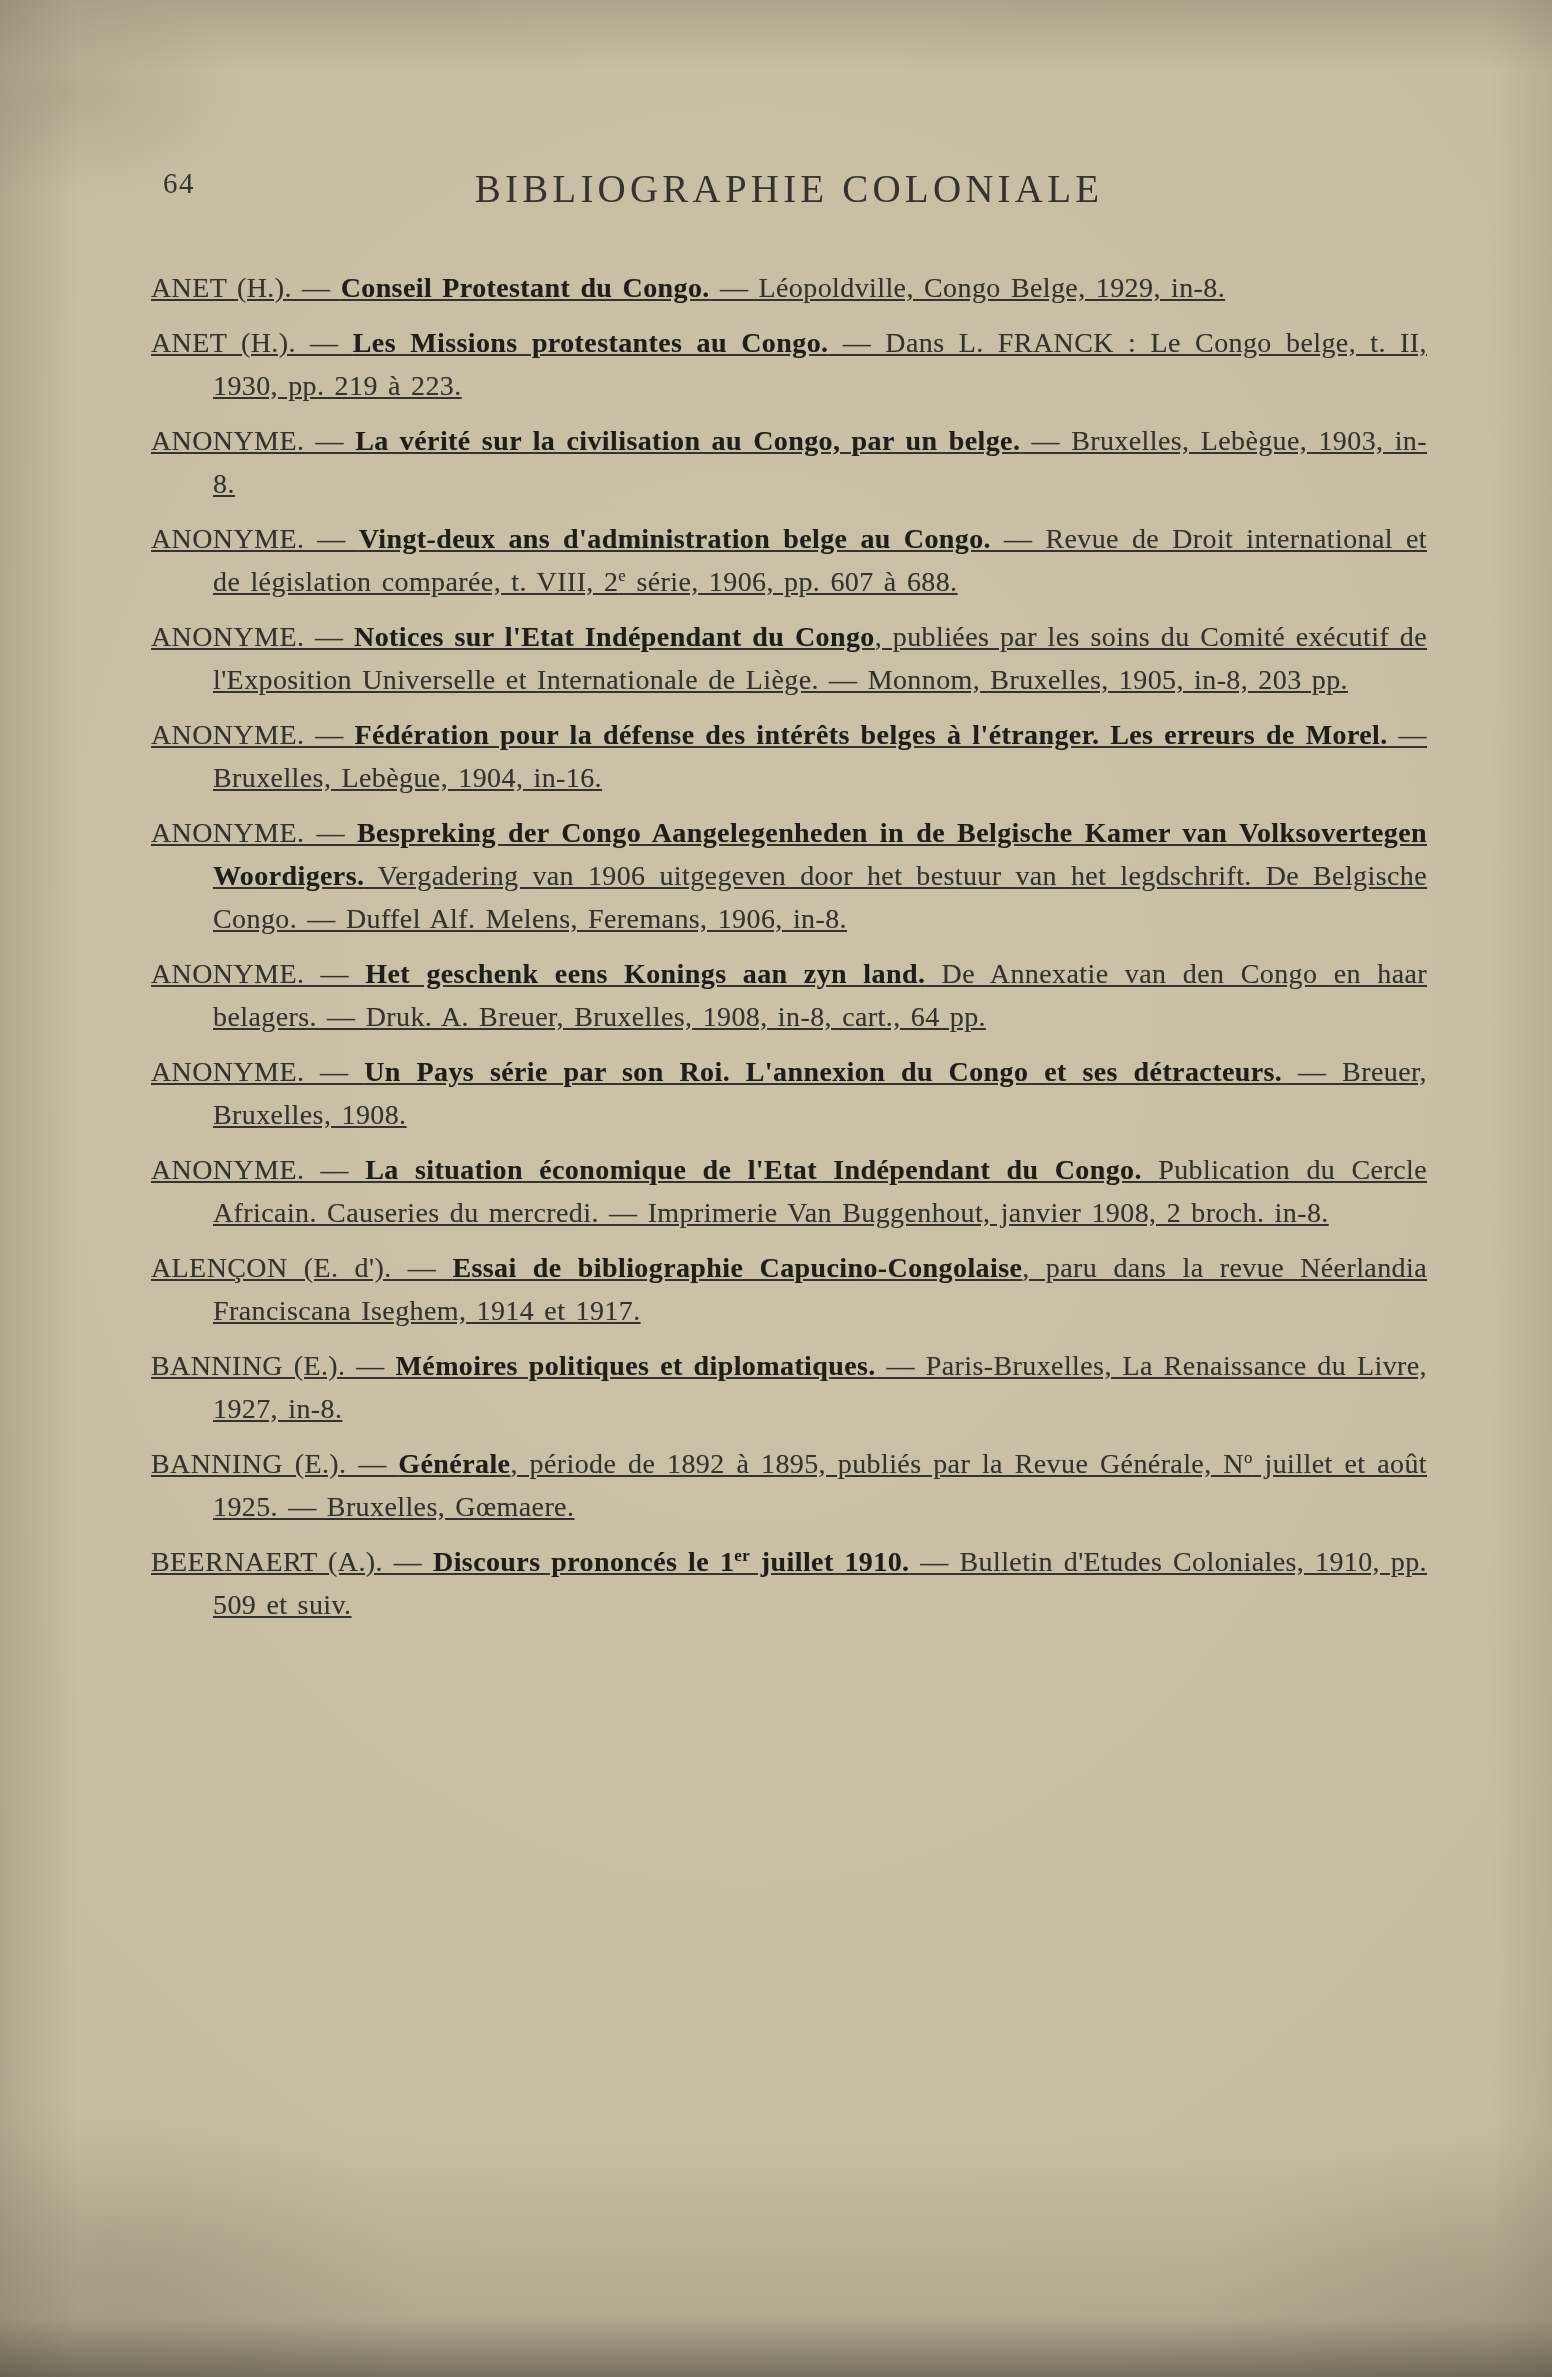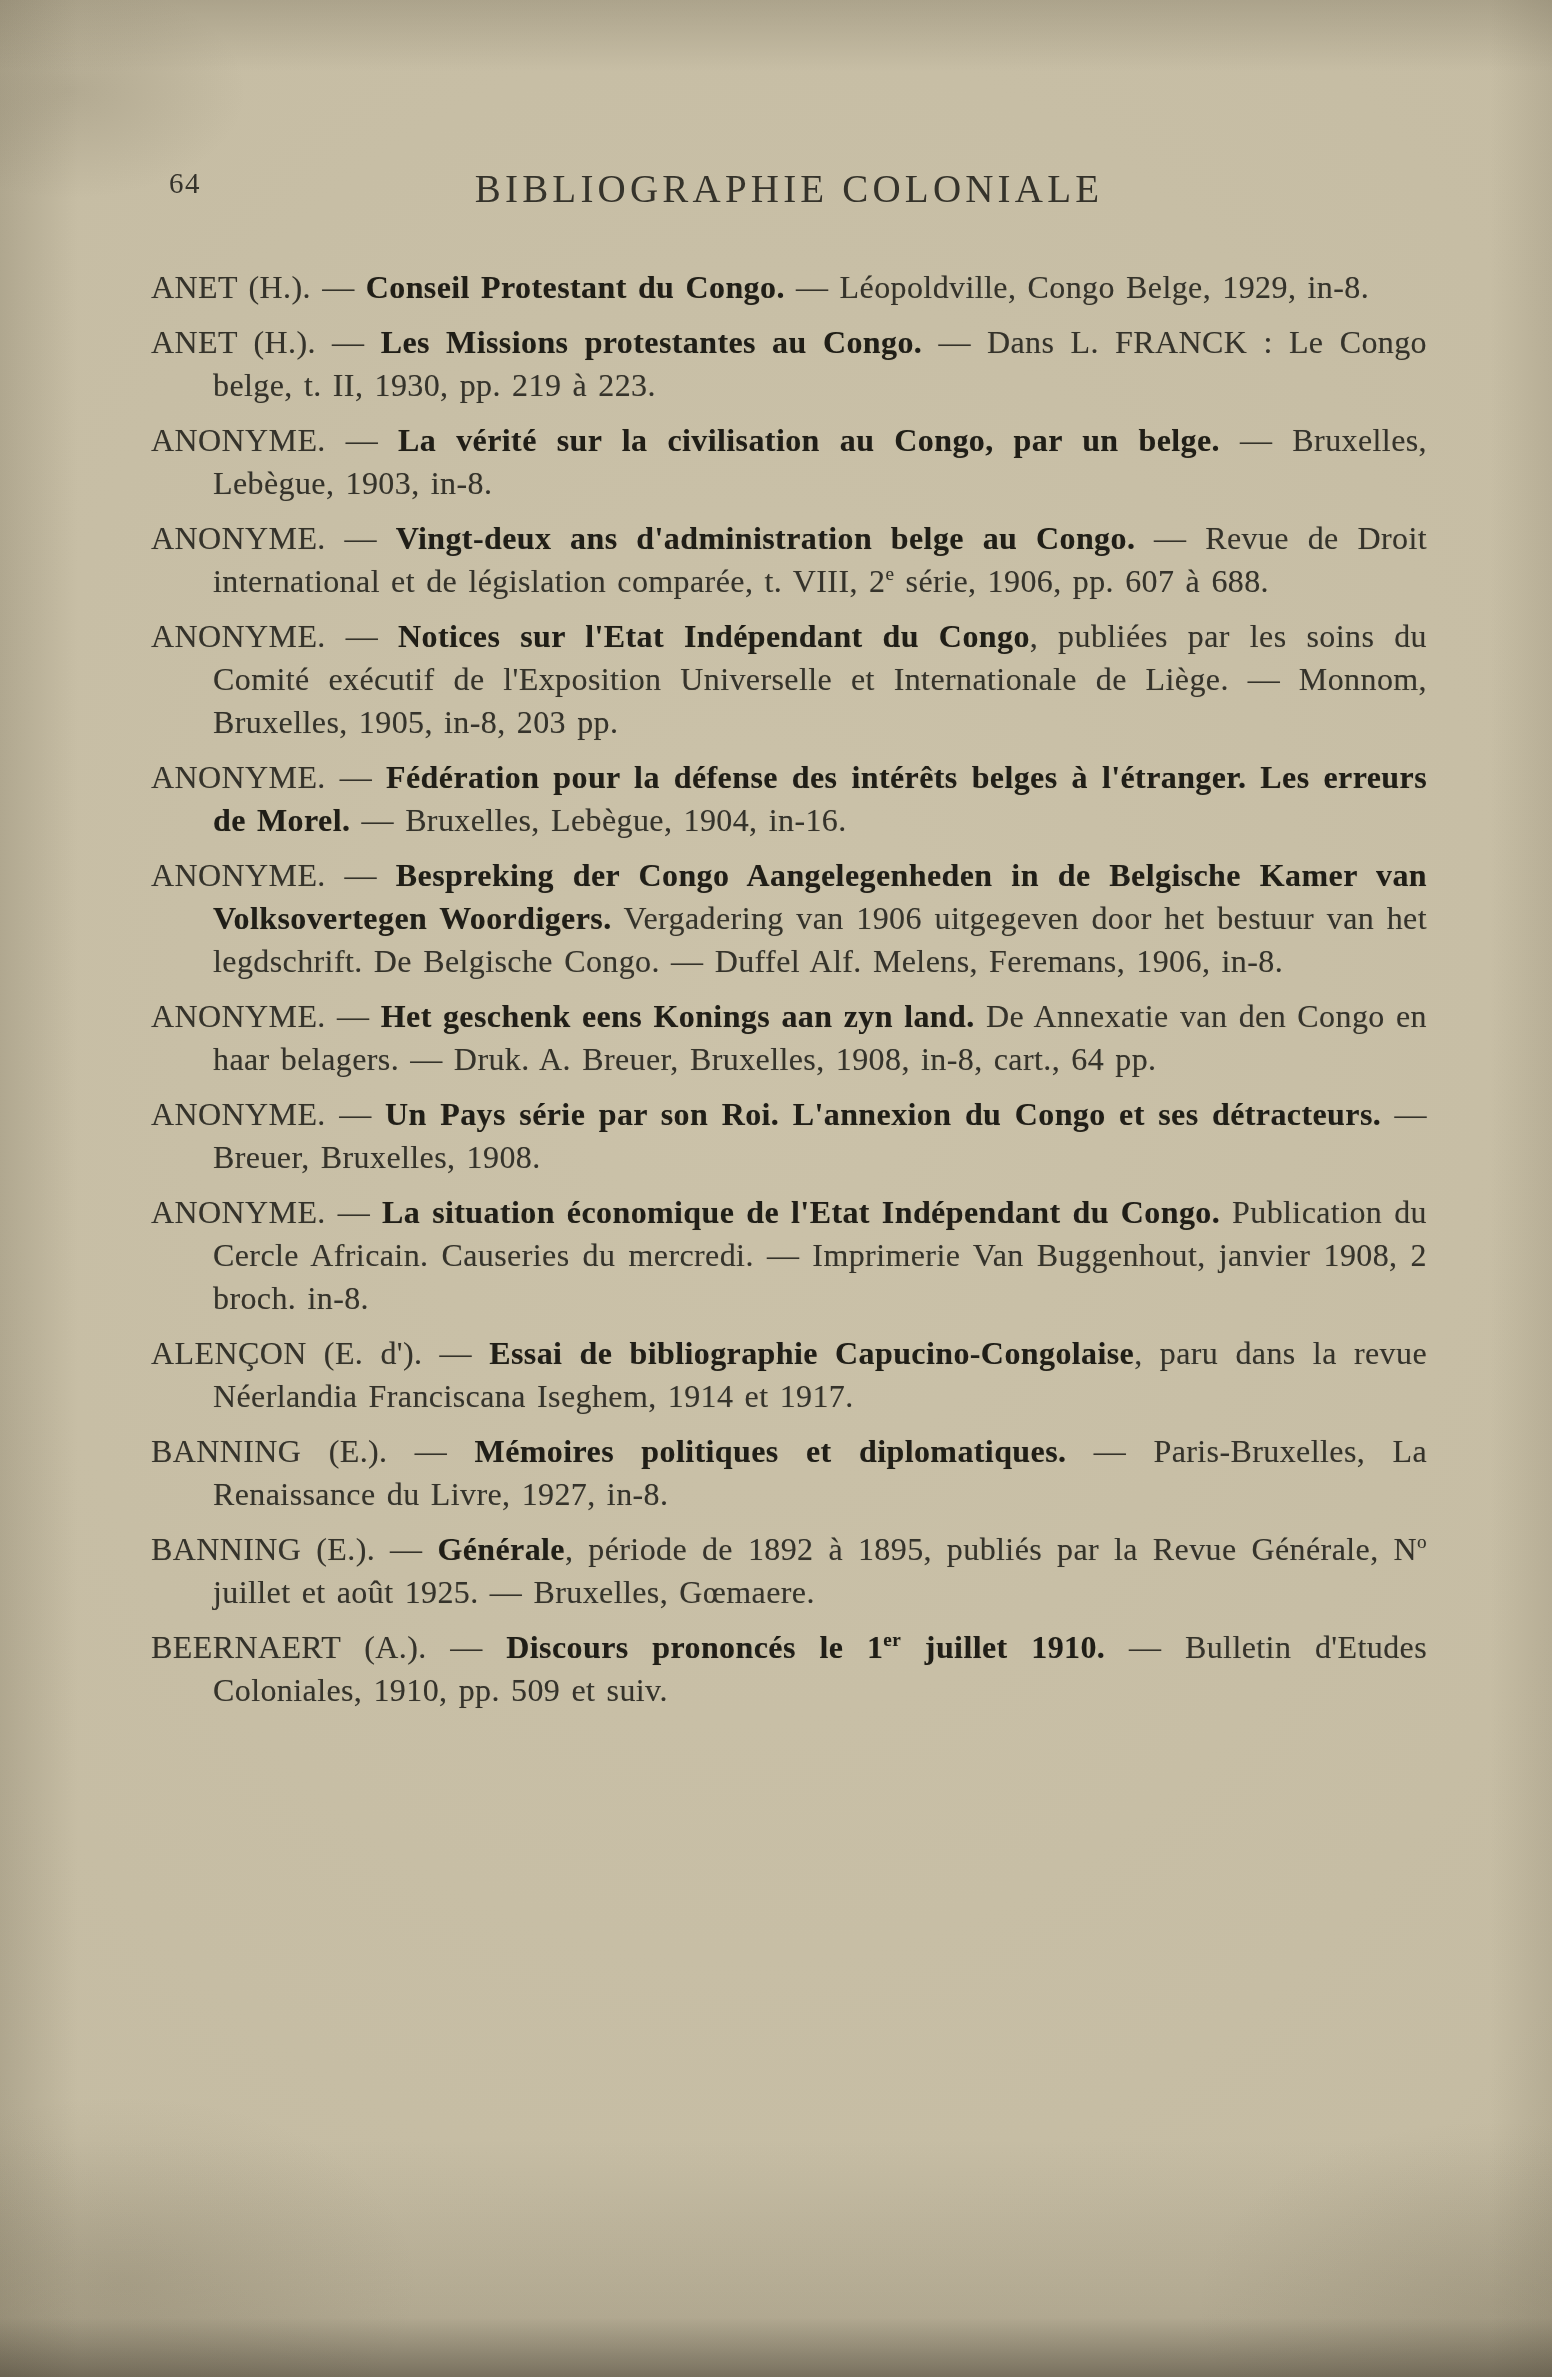--- a/index.html
+++ b/index.html
@@ -32,44 +32,45 @@
     box-sizing: border-box;
     padding: 166px 125px 0 151px;
   }
   .page-header {
     position: relative;
     height: 38px;
     margin-bottom: 62px;
   }
   .page-num {
     position: absolute;
-    left: 18px;
+    left: 12px;
     top: 1.4px;
     font-size: 29px;
     letter-spacing: 1.4px;
   }
   .page-title {
     text-align: center;
     font-size: 39px;
     letter-spacing: 4.2px;
     white-space: nowrap;
   }
   .entries {
     display: block;
   }
   .entry {
     margin: 0 0 12px 0;
-    font-size: 32px;
+    font-size: 28px;
     line-height: 43px;
     text-align: justify;
     padding-left: 62px;
     text-indent: -62px;
     word-spacing: 2.8px;
     letter-spacing: 0.4px;
     text-shadow: 0 0 0.7px rgba(53, 51, 43, 0.35);
+    text-decoration: underline;
   }
   .seg.bold {
     font-weight: 700;
     color: var(--bold-ink-color, #201e17);
   }
   sup {
     font-size: 0.6em;
     line-height: 0;
     vertical-align: super;
   }

